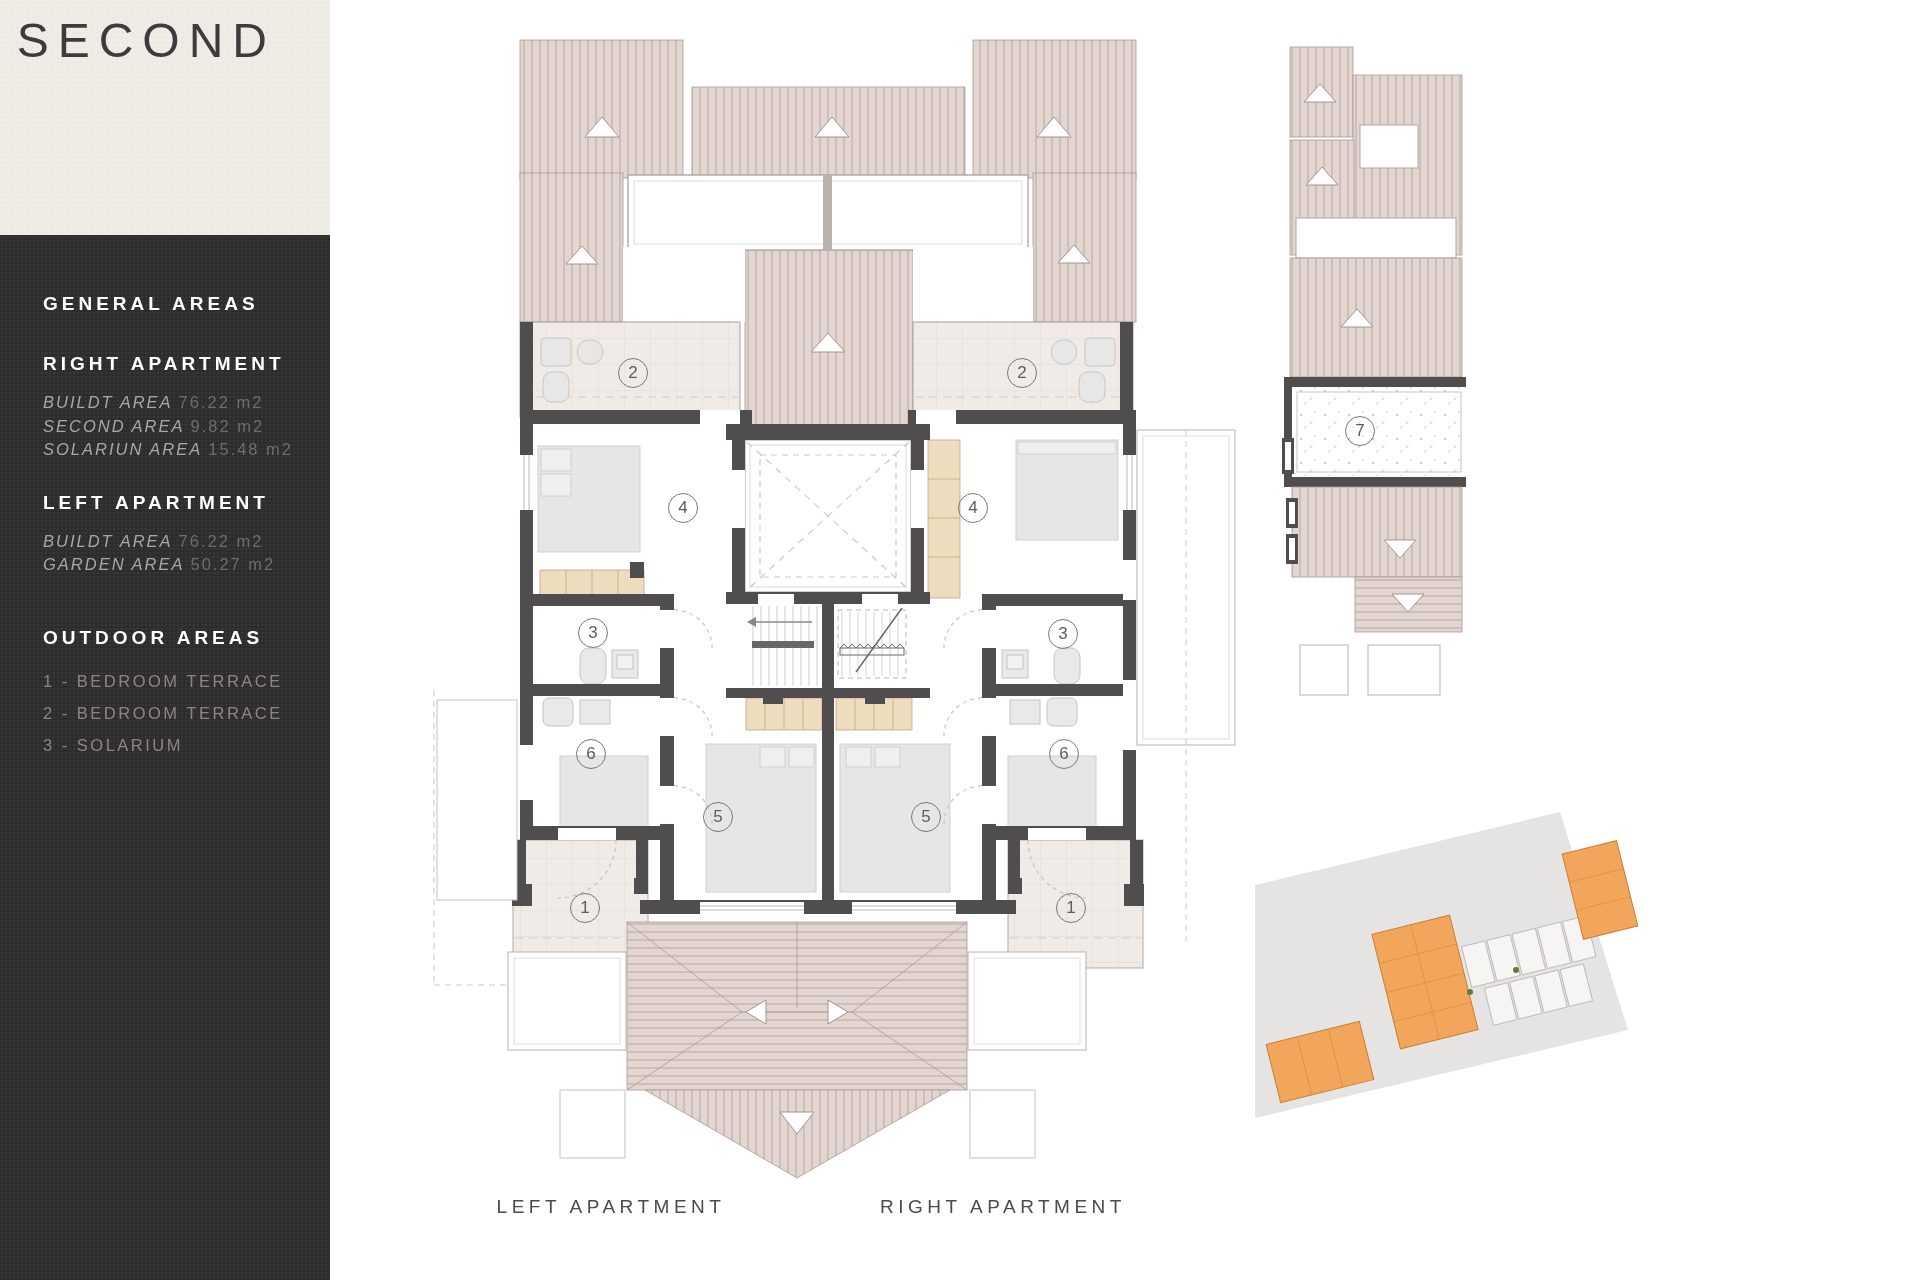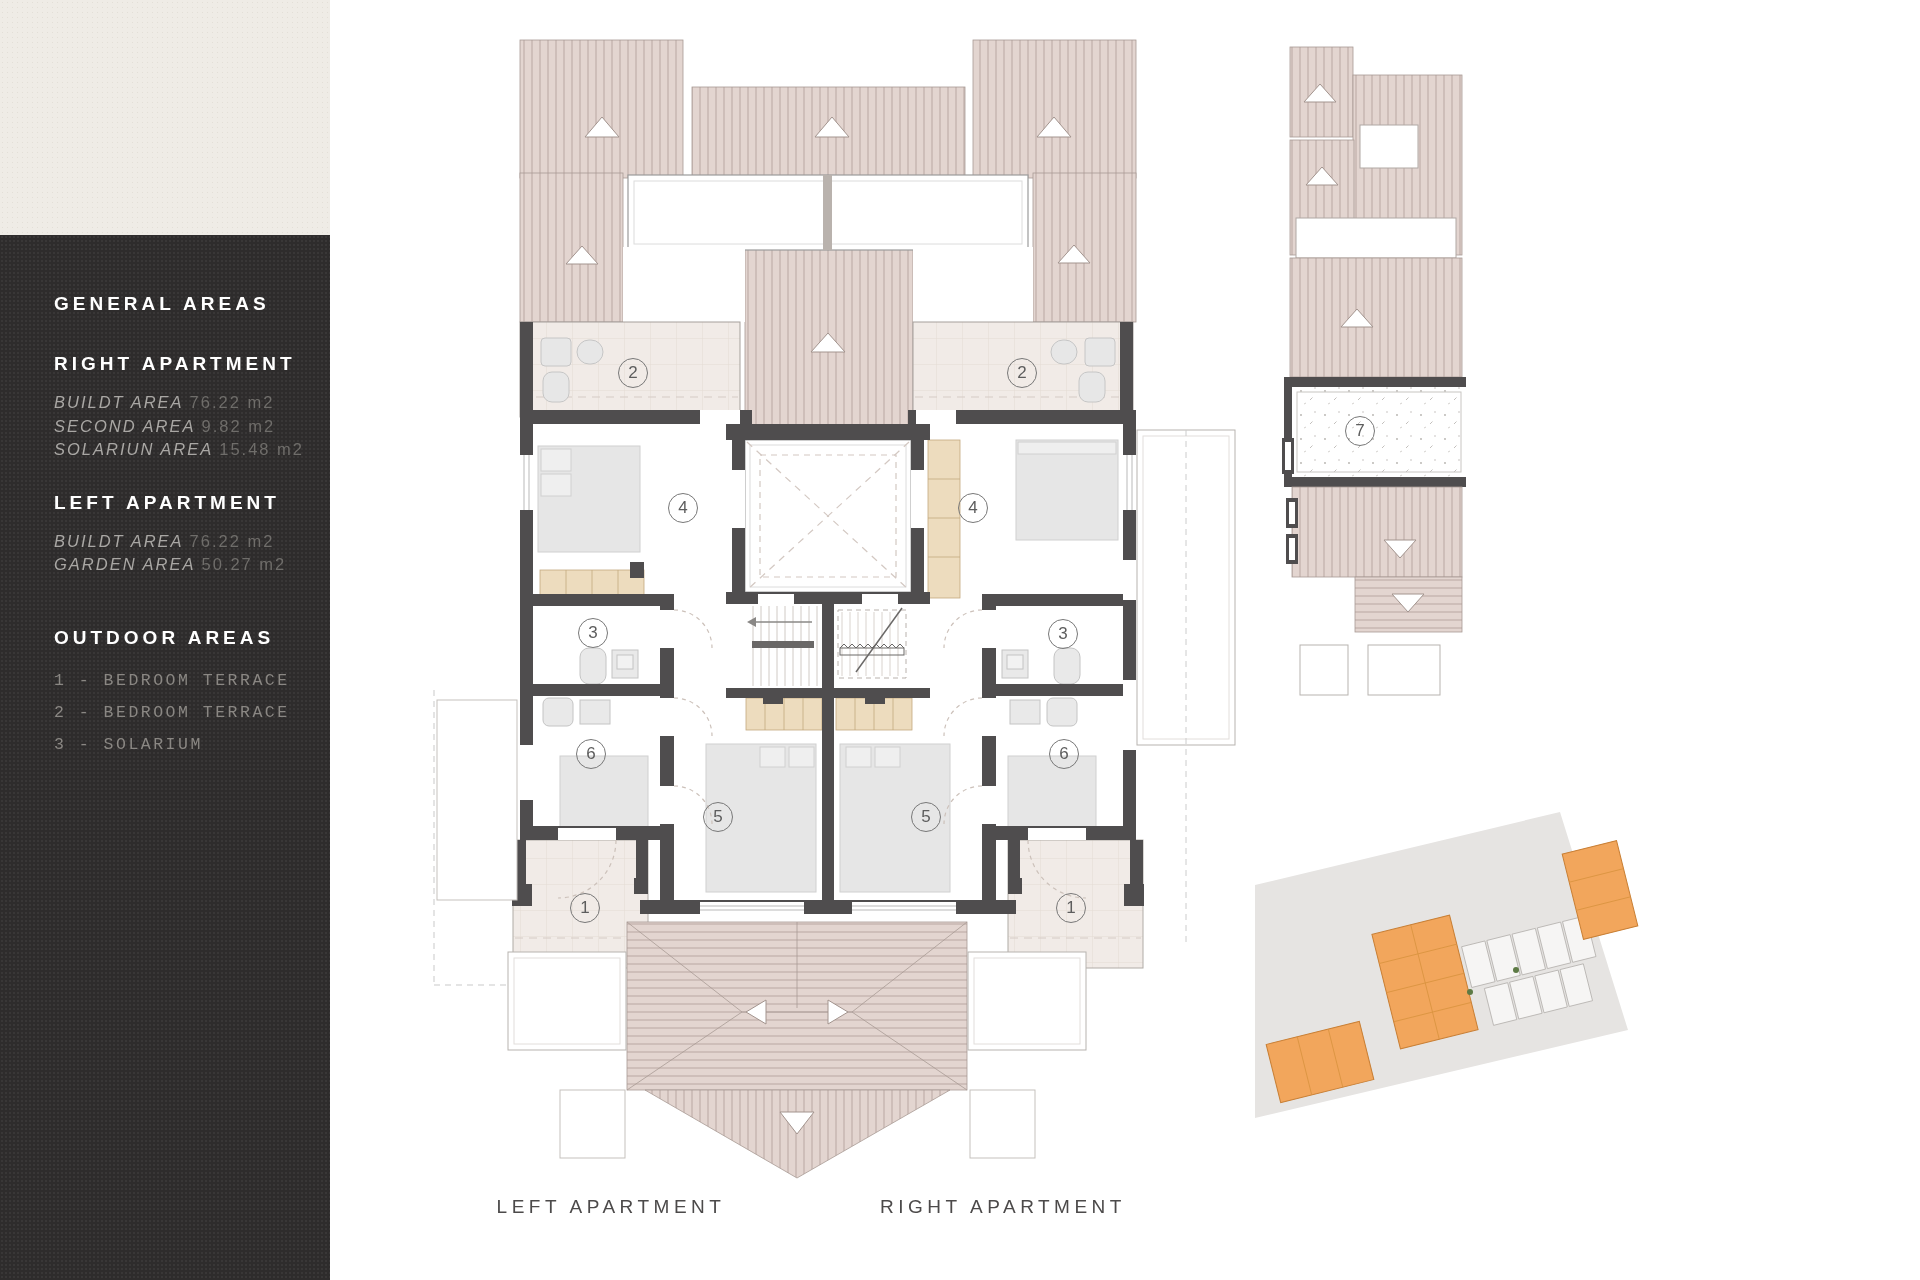--- a/index.html
+++ b/index.html
@@ -23,33 +23,33 @@
     display:block; font-size:15px; line-height:25px; letter-spacing:2px;
     color:#8d8a86; font-weight:400; margin-top:14px;
   }
 
   
   .sidebar {
     position:absolute; left:0; top:235px; width:330px; height:1045px;
     background-color:#2e2c2c;
     background-image:radial-gradient(rgba(255,255,255,0.05) 0.8px, transparent 0.8px);
     background-size:4px 4px;
-    padding:58px 14px 0 54px;
+    padding:58px 14px 0 43px;
   }
   .side-section { margin-bottom:30px; }
   .side-section.s0 { margin-bottom:38px; }
   .side-section.s2 { margin-bottom:50px; }
   .side-heading {
     color:#ffffff; font-size:19px; font-weight:700; letter-spacing:4px;
     margin-bottom:16px;
   }
   .kv-line { font-size:16.5px; line-height:23.5px; letter-spacing:2px; white-space:nowrap; }
   .kv-label { color:#a9a7a4;font-style:italic; }
   .kv-value { color:#6f6d6a; }
-  .num-line { font-size:16.5px; line-height:32px; letter-spacing:2.5px; color:#8a8783; white-space:nowrap;font-family:Liberation Mono, monospace; }
+  .num-line { font-size:16.5px; line-height:32px; letter-spacing:2.5px; color:#8a8783; white-space:nowrap; }
 
   
   svg.plan { position:absolute; left:0; top:0; }
 
   .apt-label {
     position:absolute; transform:translateX(-50%);
     font-size:19px; letter-spacing:4.5px; color:#4c4a4a; font-weight:400;
     white-space:nowrap;
   }
 
@@ -59,20 +59,21 @@
     font-size:17px; line-height:27px; text-align:center;
     transform:translate(-50%,-50%); background:transparent;
   }
 </style>
 </head>
 <body>
 
 <div class="canvas">
 
   <div class="title-block">
+    <span class="title-line">SECOND</span>
   </div>
 
   <div class="sidebar">
     <div id="sidebar-sections">
         <div class="side-section s0">
           <div class="side-heading">GENERAL AREAS</div>
         </div>
         <div class="side-section s1">
           <div class="side-heading">RIGHT APARTMENT</div>
           <div class="kv-line"><span class="kv-label">BUILDT AREA </span><span class="kv-value">76.22 m2</span></div>

